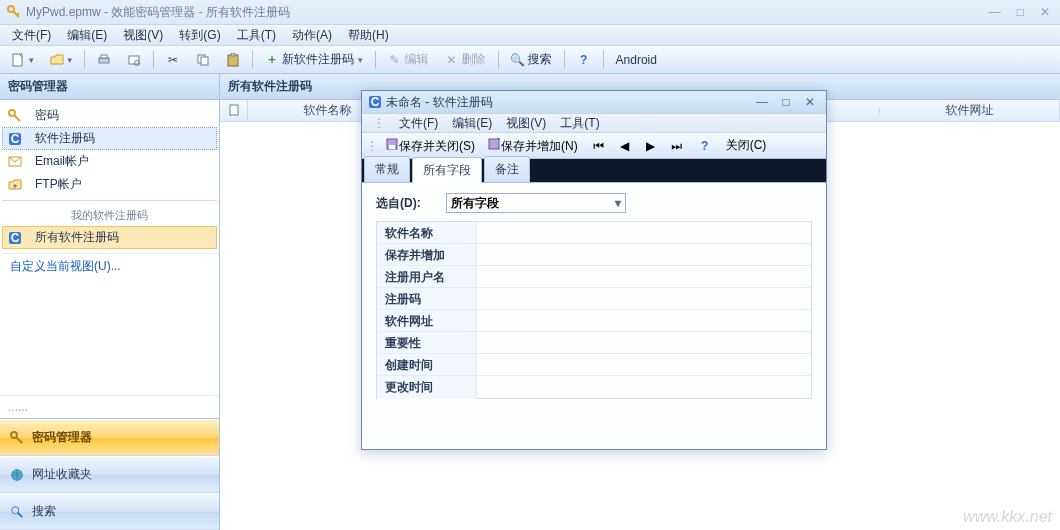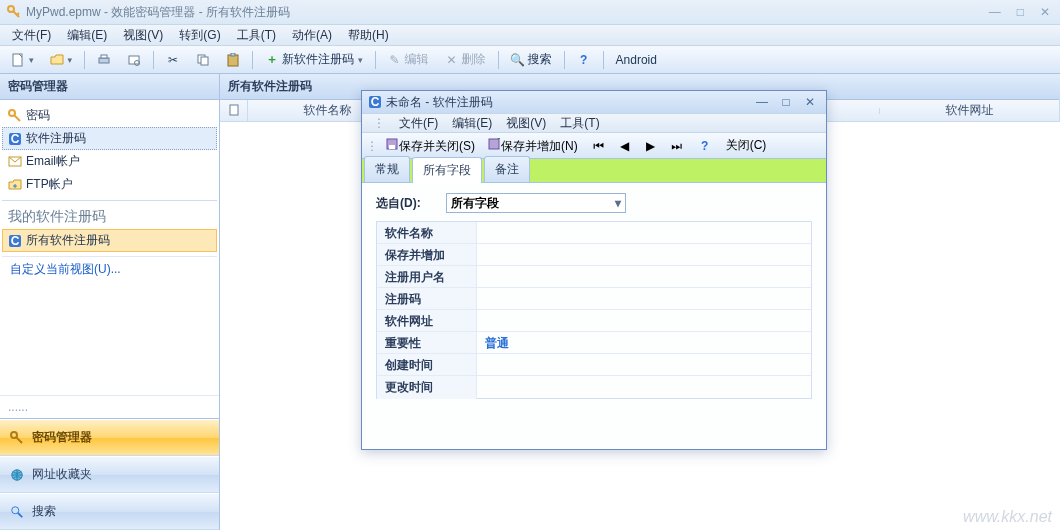--- a/index.html
+++ b/index.html
@@ -21,25 +21,25 @@
 .toolbar .tb-btn { display: flex; align-items: center; gap: 3px; padding: 3px 6px; color: #243859; cursor: pointer; border: 1px solid transparent; border-radius: 2px; }
 .toolbar .tb-btn.disabled { color: #9aa9bd; }
 .toolbar .sep { width: 1px; height: 18px; background: #a9c3e4; margin: 0 3px; }
 .toolbar .dd { font-size: 9px; color: #5b6e8a; margin-left: 1px; }
 
 
 .main { display: flex; height: calc(530px - 24px - 22px - 28px); }
 .sidebar { width: 220px; background: #fff; border-right: 1px solid #a9c3e4; display: flex; flex-direction: column; }
 .side-header { background: linear-gradient(#e0ecfb, #c7dbf4); border-bottom: 1px solid #a9c3e4; padding: 4px 8px; font-weight: bold; color: #2c3e5c; }
 .tree { padding: 4px 2px; flex: 0 0 auto; }
-.tree-item { display: flex; align-items: center; gap: 4px; padding: 3px 6px; color: #233552; cursor: pointer; }
+.tree-item { display: flex; align-items: center; gap: 13px; padding: 3px 6px; color: #233552; cursor: pointer; }
 .tree-item.sel { background: #e2edfb; border: 1px dotted #8aa3c4; padding: 2px 5px; }
 .tree-item.sel2 { background: #fde9b8; border: 1px solid #f7c15c; padding: 2px 5px; }
 .tree-sub { border-top: 1px solid #cddcf0; margin-top: 4px; padding-top: 4px; }
-.sub-head { color: #6b8096; padding: 3px 6px; font-size: 14px; }
+.sub-head { color: #6b8096; padding: 3px 6px; font-size: 11px; text-align: center; }
 .custom-link { padding: 4px 8px; color: #1a5dcc; cursor: pointer; border-top: 1px solid #e0e9f5; margin-top: 4px; }
 .dots { color: #8aa3c4; padding: 4px 8px; border-top: 1px solid #e0e9f5; margin-top: auto; }
 
 
 .acc { border-top: 1px solid #a9c3e4; }
 .acc-item { height: 37px; border-top: 1px solid #fff; border-bottom: 1px solid #c9dbef; display: flex; align-items: center; gap: 8px; padding: 0 10px; cursor: pointer; }
 .acc-item.active { background: linear-gradient(#fff0c6, #ffd671 50%, #ffc63e 51%, #ffe398); font-weight: bold; color: #6c4a00; border-top: 1px solid #fff; }
 .acc-item.inactive { background: linear-gradient(#f0f6fe, #d3e3f6 50%, #c5d9f2 51%, #e0ecfb); color: #2c3e5c; }
 
 
@@ -51,21 +51,21 @@
 
 
 .dialog { position: absolute; left: 361px; top: 90px; width: 466px; height: 360px; background: #eaf2fb; border: 1px solid #6a8cc3; box-shadow: 0 3px 12px rgba(30,60,110,.25); display: flex; flex-direction: column; }
 .dlg-title { height: 22px; background: linear-gradient(#e0ecfb, #c7dbf4); display: flex; align-items: center; padding: 0 6px; gap: 4px; }
 .dlg-title .t { flex: 1; color: #2c3e5c; }
 .dlg-title .wb { width: 20px; text-align: center; color: #4b6a99; cursor: pointer; }
 .dlg-menubar { height: 20px; background: linear-gradient(#f0f5fb, #dde9f6); border-top: 1px solid #c4d6ec; border-bottom: 1px solid #c4d6ec; display: flex; align-items: center; padding: 0 6px; gap: 4px; }
 .dlg-menubar span { padding: 1px 5px; color: #24314a; cursor: pointer; }
 .dlg-toolbar { height: 26px; background: linear-gradient(#f6faff, #d9e7f8); border-bottom: 1px solid #a9c3e4; display: flex; align-items: center; padding: 0 4px; gap: 2px; }
 .dlg-toolbar .tb-btn { padding: 2px 5px; }
-.dlg-tabs { height: 24px; background: #bef264; border-bottom: 1px solid #a9c3e4; display: flex; align-items: flex-end; padding: 0 2px; }
+.dlg-tabs { height: 24px; background: #0f172a; border-bottom: 1px solid #a9c3e4; display: flex; align-items: flex-end; padding: 0 2px; }
 .dlg-tabs .tab { padding: 4px 10px; border: 1px solid #a9c3e4; border-bottom: none; background: linear-gradient(#e8f1fc, #d0e1f6); margin-right: 2px; color: #2c3e5c; cursor: pointer; border-top-left-radius: 3px; border-top-right-radius: 3px; }
 .dlg-tabs .tab.active { background: #fff; position: relative; top: 1px; }
 .dlg-body { flex: 1; background: #fdfefe; padding: 10px 14px; overflow: auto; font-weight: bold; }
 .form-row { display: flex; align-items: center; margin-bottom: 8px; }
 .form-row label { width: 70px; color: #24314a; }
 .form-row .combo { flex: 0 0 180px; height: 20px; border: 1px solid #9ab4d6; background: #fff; display: flex; align-items: center; padding: 0 4px; justify-content: space-between; }
 .form-row .combo .dd { color: #5b6e8a; cursor: pointer; }
 .field-table { border: 1px solid #d2dff0; }
 .field-table .fr { display: flex; height: 22px; border-bottom: 1px solid #e3ebf6; }
 .field-table .fr:last-child { border-bottom: none; flex-direction: column; }
@@ -365,21 +365,20 @@
       <div class="fr">
           <div class="fl">注册码</div>
           <div class="fv"></div>
         </div>
       <div class="fr">
           <div class="fl">软件网址</div>
           <div class="fv"></div>
         </div>
       <div class="fr">
           <div class="fl">重要性</div>
-          <div class="fv" style="color:#2a6fd6">普通</div>
         </div>
       <div class="fr">
           <div class="fl">创建时间</div>
           <div class="fv"></div>
         </div>
       <div class="fr">
           <div class="fl">更改时间</div>
           <div class="fv"></div>
         </div>
     </div>

